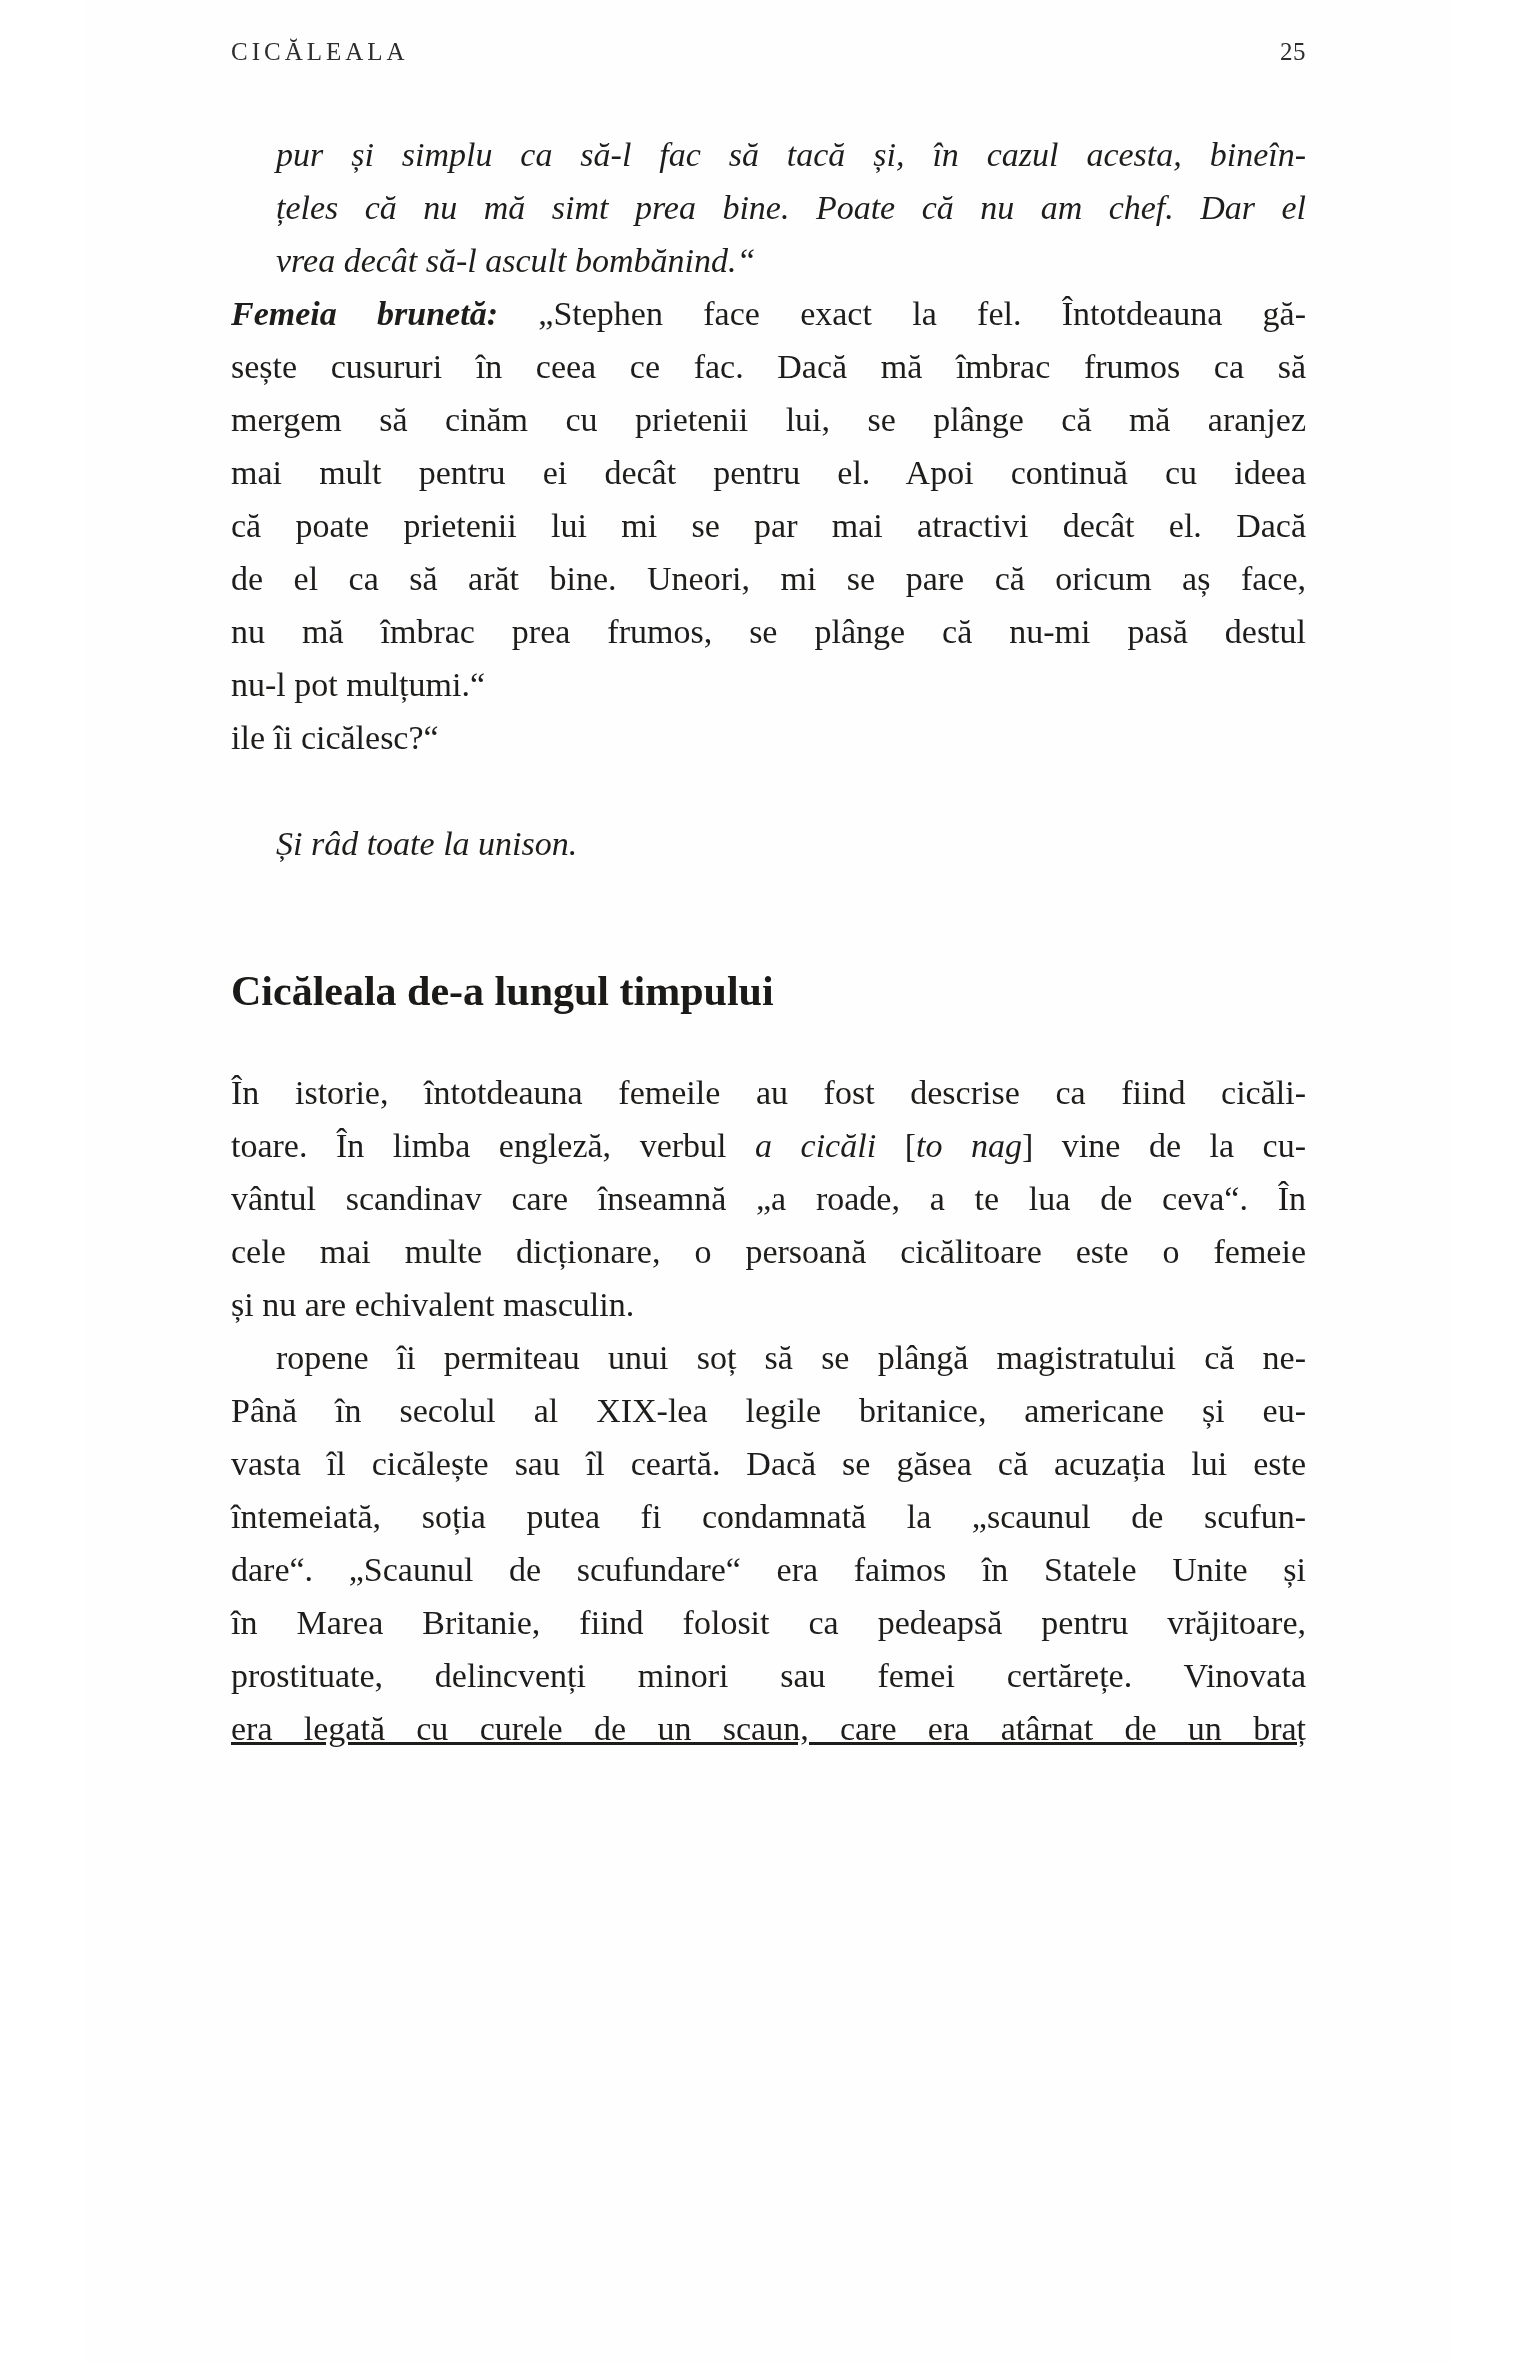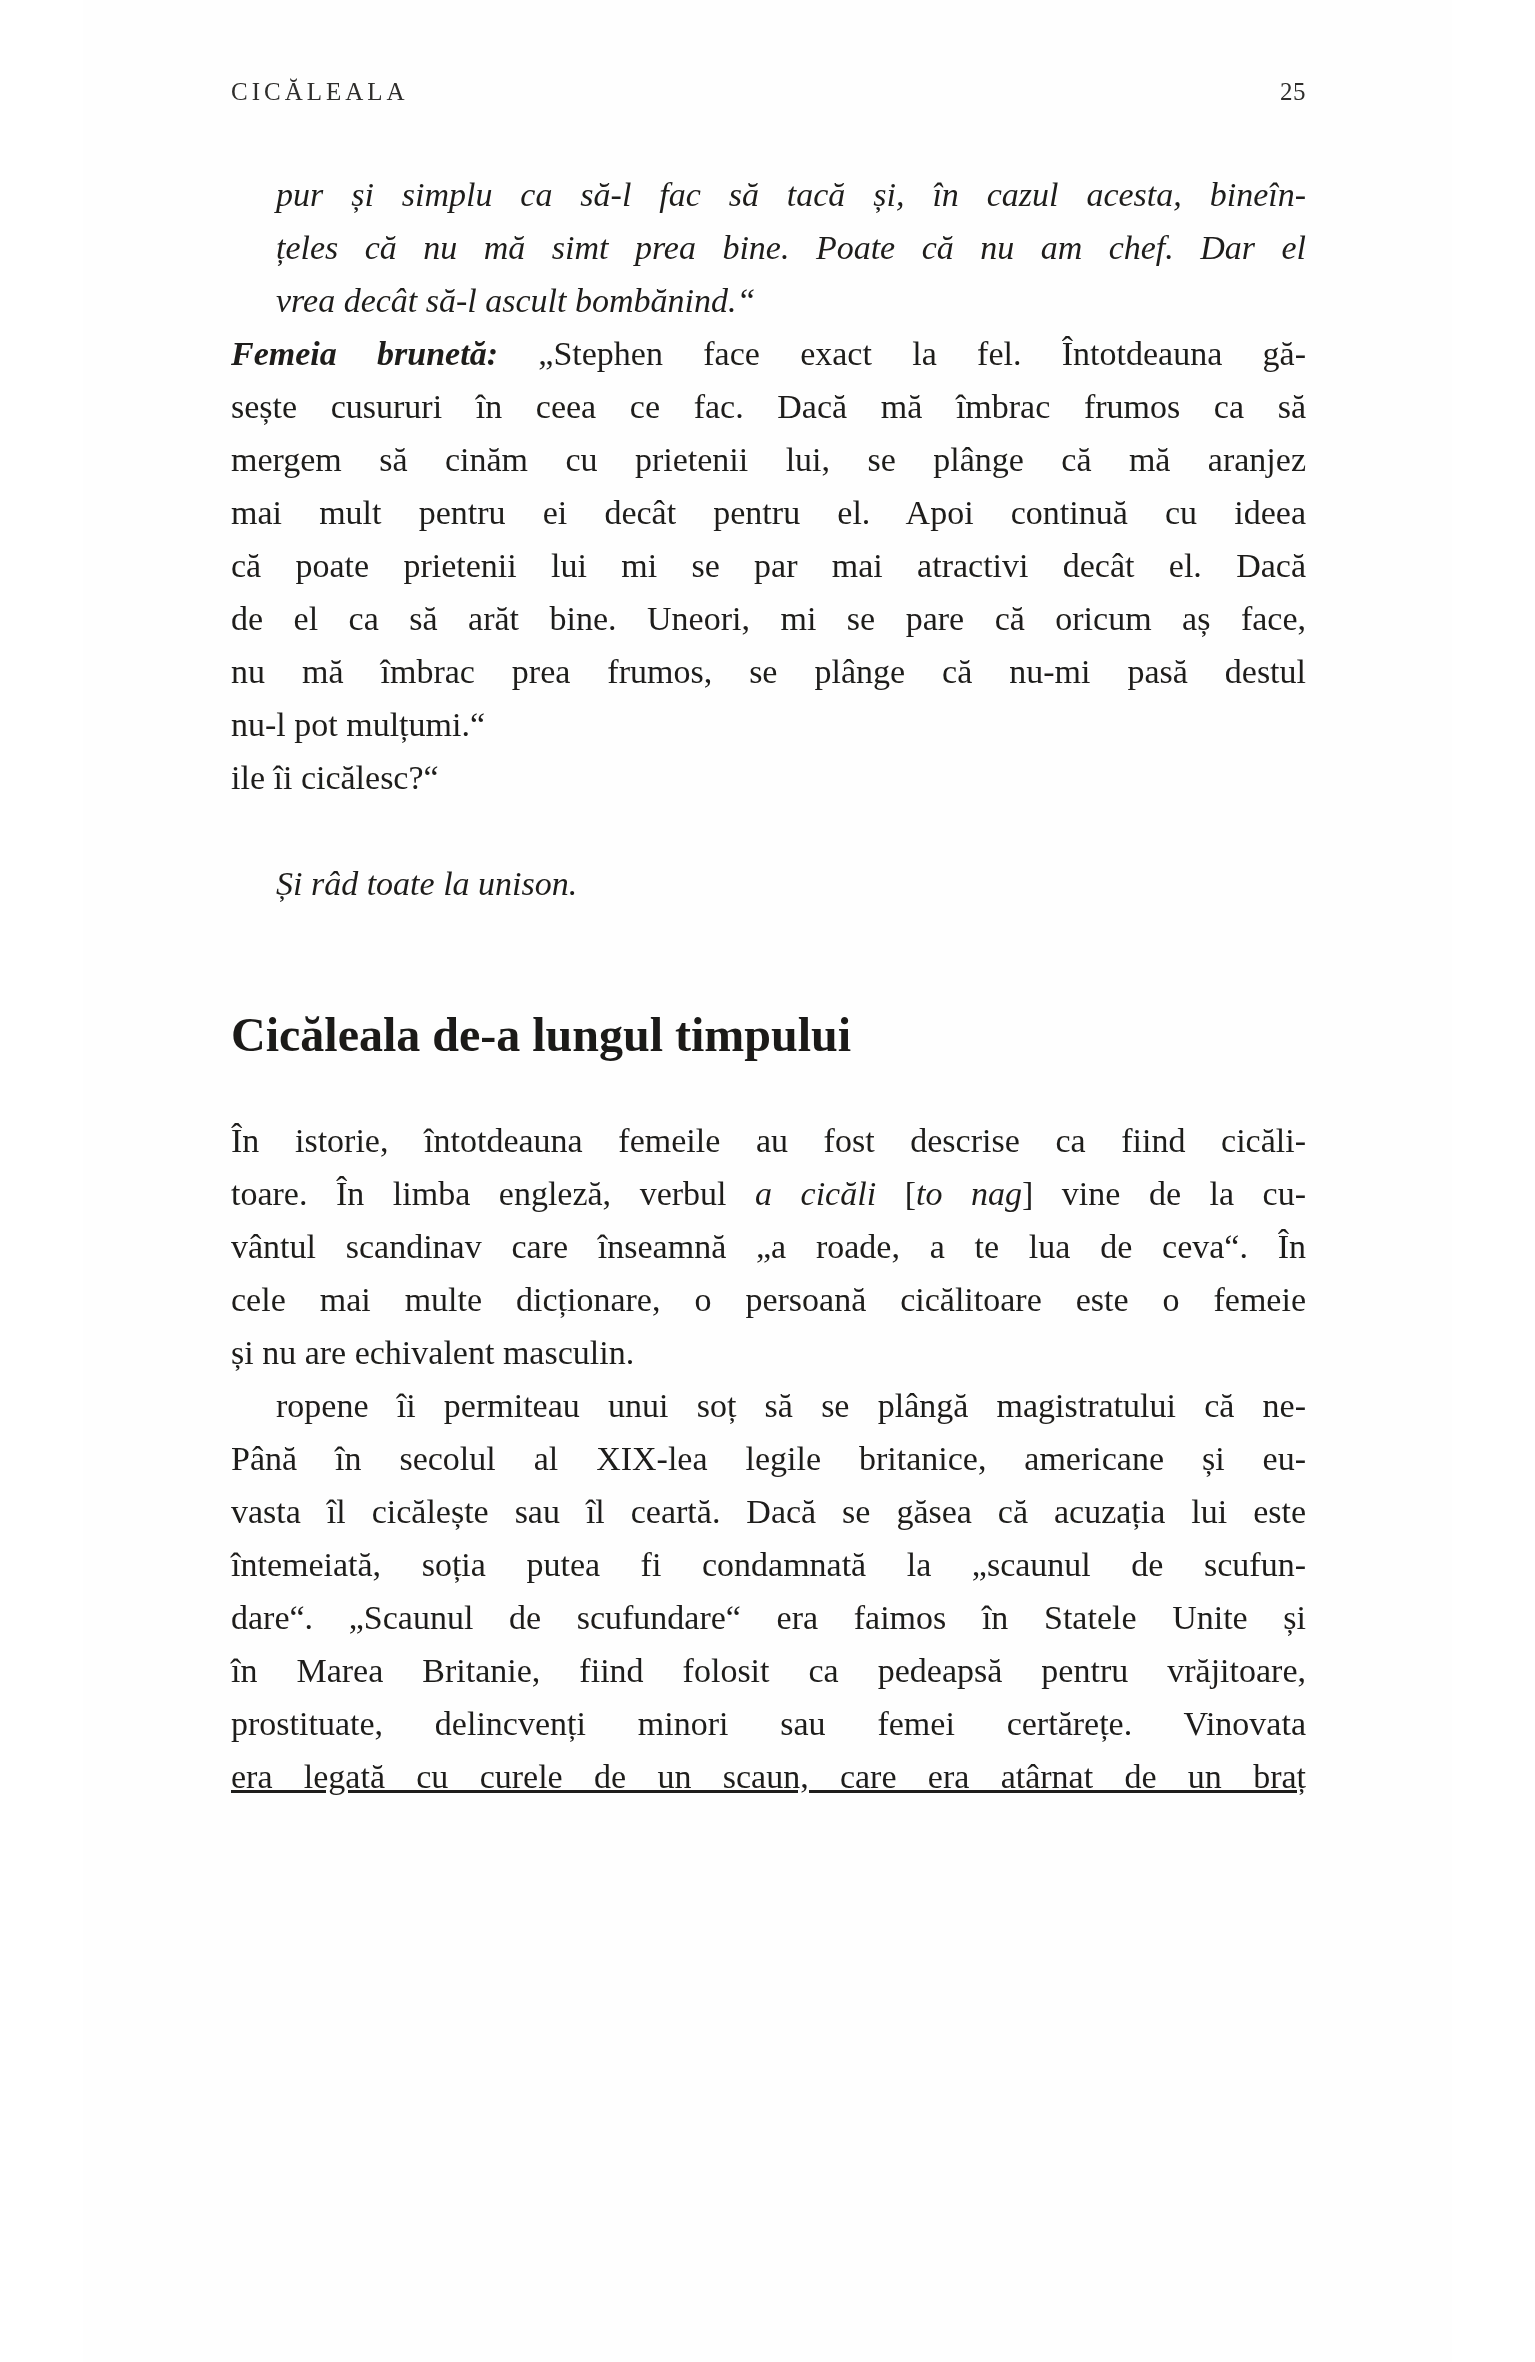--- a/index.html
+++ b/index.html
@@ -9,21 +9,21 @@
   }
   .page {
     position: relative;
     width: 1369px;
     height: 2362px;
     margin: 0 auto;
     background: #fefefe;
     color: #1e1d1b;
     font-family: "Liberation Serif", "DejaVu Serif", serif;
     box-sizing: border-box;
-    padding: 78px 146px 0 148px;
+    padding: 38px 146px 0 148px;
     overflow: hidden;
   }
   .running-head {
     display: flex;
     justify-content: space-between;
     align-items: baseline;
     font-size: 25px;
     color: #2e2d2b;
   }
   .running-title {
@@ -46,21 +46,21 @@
   }
   .para .line:last-child { text-align-last: left; }
   .para.justify-last .line:last-child { text-align-last: justify; text-decoration: underline; }
   .hanging .line:not(:first-child) { }
   .indent-all .line { margin-left: 45px; font-style: italic; }
   .first-indent .line:first-child { margin-left: 45px; }
   .gap-above { margin-top: 53px; }
   .bi { font-weight: bold; font-style: italic; }
   .i { font-style: italic; }
   .section-heading {
-    font-size: 48px;
+    font-size: 42px;
     font-weight: bold;
     line-height: 1.2;
     margin: 96px 0 50px 0;
     color: #1b1a18;
     letter-spacing: 0;
   }
 </style>
 </head>
 <body>
 

